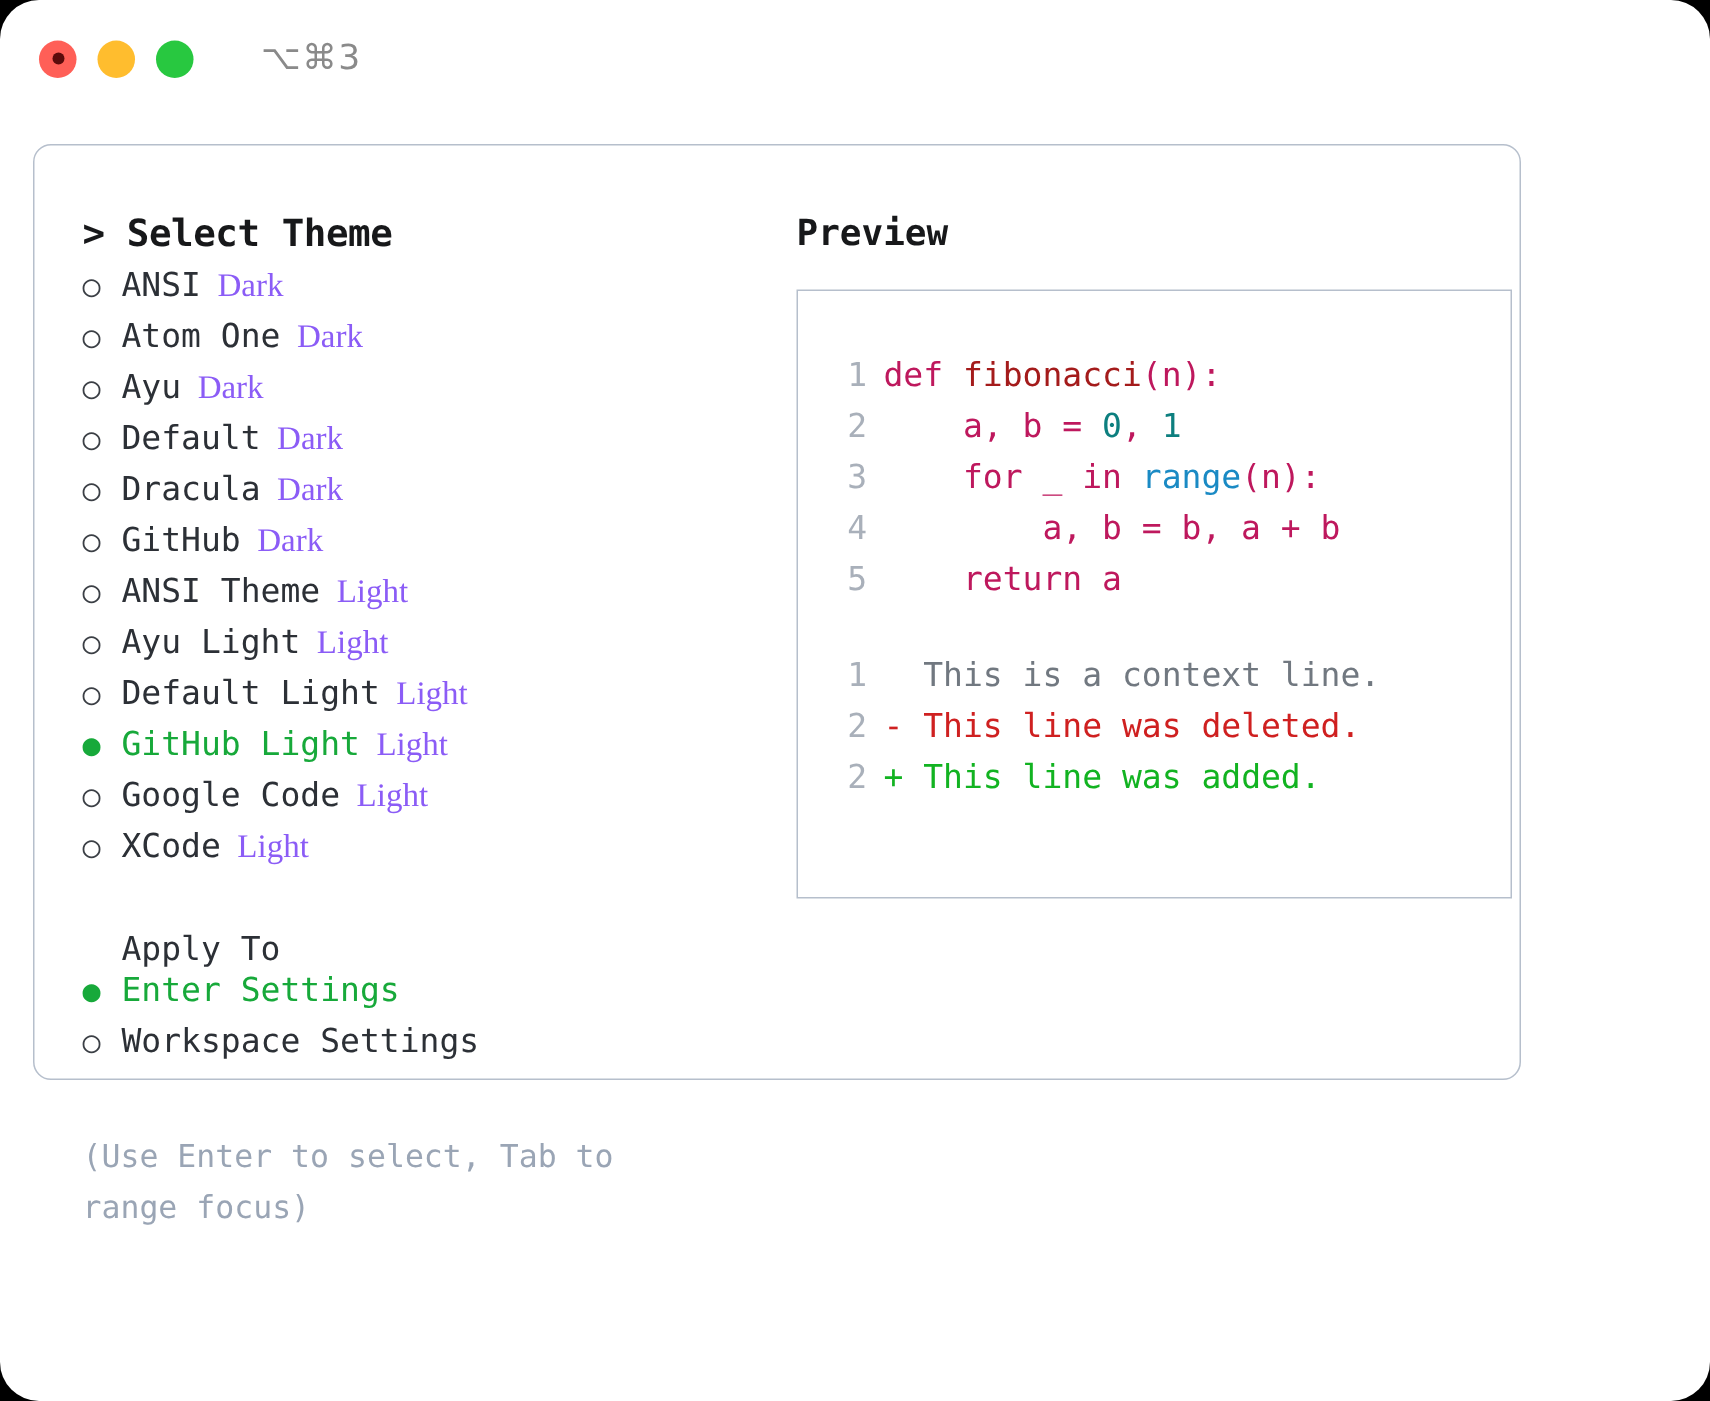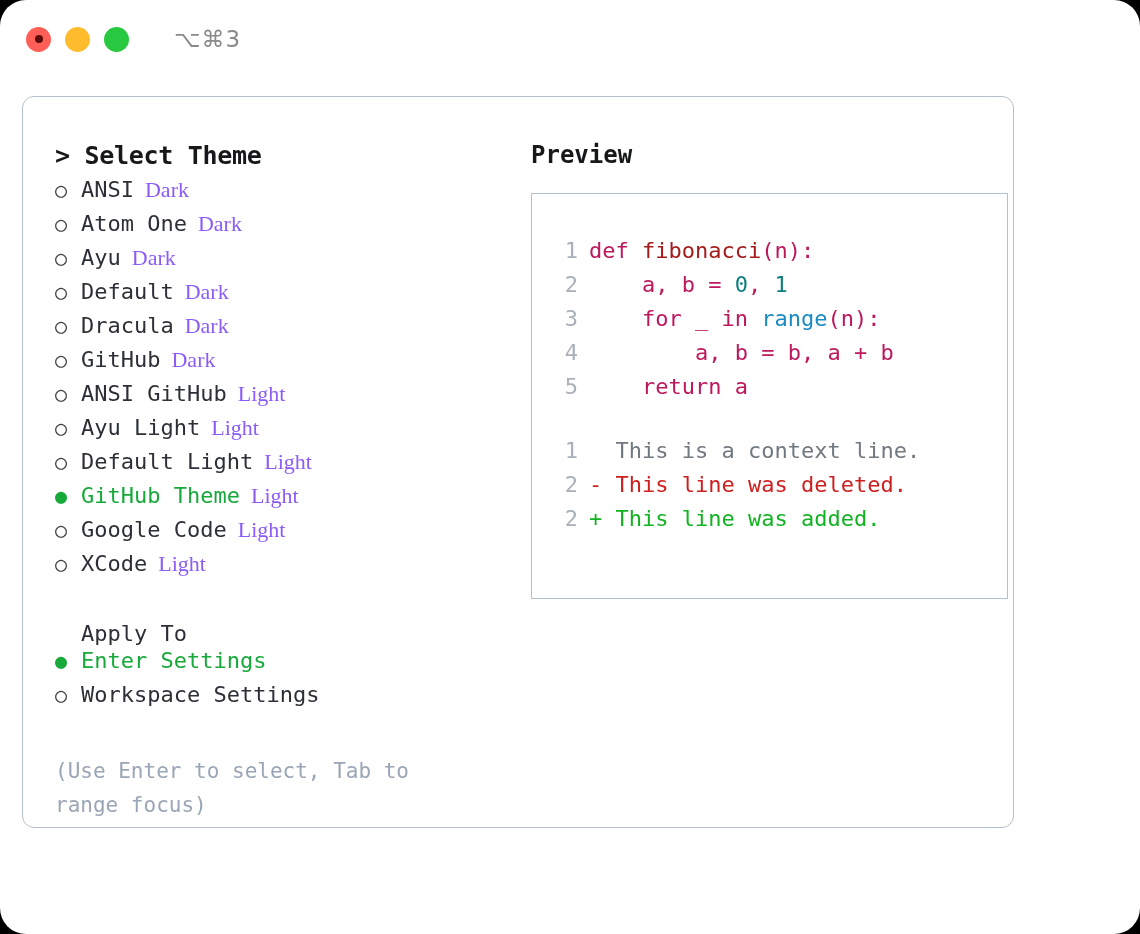--- a/index.html
+++ b/index.html
@@ -45,21 +45,21 @@
     font-size: 23px;
     color: #8a8a8a;
     letter-spacing: 1px;
     font-family: "DejaVu Sans", "Liberation Sans", sans-serif;
   }
 
   
   .panel {
     position: absolute;
     left: 22px; top: 96px;
-    width: 992px; height: 732px;
+    width: 992px; height: 624px;
     border: 1.6px solid #b6bfcc;
     border-radius: 12px;
     background: #ffffff;
   }
 
   .panel-inner {
     display: flex;
     padding: 44px 0 0 16px;
   }
 
@@ -181,24 +181,24 @@
       <div class="left-col">
         <div class="section-title">&gt; Select Theme</div>
 
         <div id="theme-list">
             <div class="opt-row"><span class="bullet">○</span><span class="opt-label">ANSI</span><span class="opt-variant">Dark</span></div>
             <div class="opt-row"><span class="bullet">○</span><span class="opt-label">Atom One</span><span class="opt-variant">Dark</span></div>
             <div class="opt-row"><span class="bullet">○</span><span class="opt-label">Ayu</span><span class="opt-variant">Dark</span></div>
             <div class="opt-row"><span class="bullet">○</span><span class="opt-label">Default</span><span class="opt-variant">Dark</span></div>
             <div class="opt-row"><span class="bullet">○</span><span class="opt-label">Dracula</span><span class="opt-variant">Dark</span></div>
             <div class="opt-row"><span class="bullet">○</span><span class="opt-label">GitHub</span><span class="opt-variant">Dark</span></div>
-            <div class="opt-row"><span class="bullet">○</span><span class="opt-label">ANSI GitHub</span><span class="opt-variant">Light</span></div>
+            <div class="opt-row"><span class="bullet">○</span><span class="opt-label">ANSI Theme</span><span class="opt-variant">Light</span></div>
             <div class="opt-row"><span class="bullet">○</span><span class="opt-label">Ayu Light</span><span class="opt-variant">Light</span></div>
             <div class="opt-row"><span class="bullet">○</span><span class="opt-label">Default Light</span><span class="opt-variant">Light</span></div>
-            <div class="opt-row selected"><span class="bullet on">●</span><span class="opt-label">GitHub Theme</span><span class="opt-variant">Light</span></div>
+            <div class="opt-row selected"><span class="bullet on">●</span><span class="opt-label">GitHub Light</span><span class="opt-variant">Light</span></div>
             <div class="opt-row"><span class="bullet">○</span><span class="opt-label">Google Code</span><span class="opt-variant">Light</span></div>
             <div class="opt-row"><span class="bullet">○</span><span class="opt-label">XCode</span><span class="opt-variant">Light</span></div>
           </div>
 
         <div class="subsection">Apply To</div>
         <div id="apply-to-list">
             <div class="opt-row selected"><span class="bullet on">●</span><span class="opt-label">Enter Settings</span></div>
             <div class="opt-row"><span class="bullet">○</span><span class="opt-label">Workspace Settings</span></div>
           </div>
 

